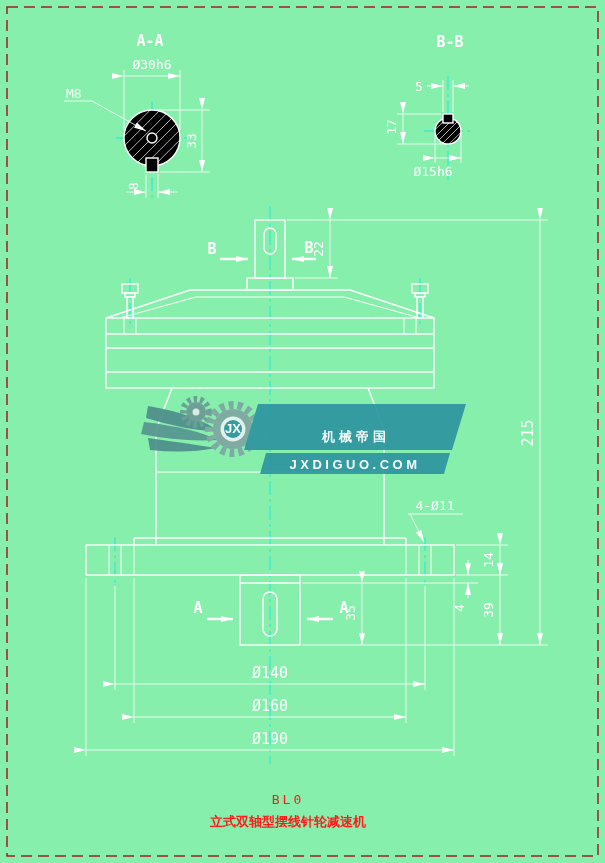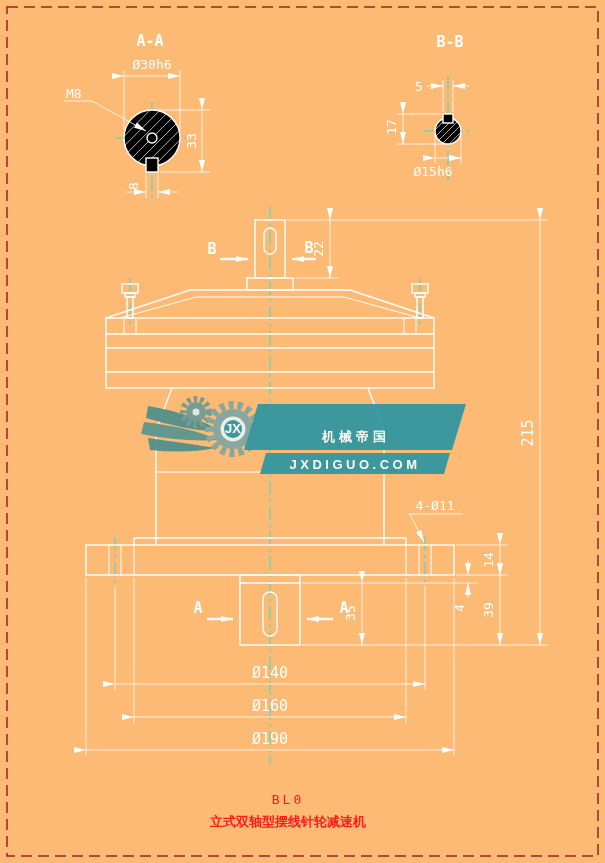--- a/index.html
+++ b/index.html
@@ -1,16 +1,16 @@
 <!DOCTYPE html>
 <html><head>
 <meta charset="utf-8">
 <style>
   html,body{margin:0;padding:0;background:#000;}
-  .stage{position:relative;width:605px;height:863px;background:#fdba74;overflow:hidden;}
+  .stage{position:relative;width:605px;height:863px;background:#86efac;overflow:hidden;}
   svg{position:absolute;top:0;left:0;}
   text{fill:#fff;font-family:"DejaVu Sans Mono","Liberation Mono",monospace;font-size:13px;}
   .lbl{font-size:15px;font-weight:bold;}
   .big{font-size:15px;}
   .ol{stroke:#fff;stroke-width:1.4;fill:none;}
   .th{stroke:#fff;stroke-width:1;fill:none;}
   .dim{stroke:#fff;stroke-width:.8;fill:none;}
   .cut{stroke:#fff;stroke-width:2.4;fill:none;}
   .cl{stroke:#00e8e8;stroke-width:.8;fill:none;stroke-dasharray:14 4 3 4;}
   .hat{stroke:#fff;stroke-width:.7;}

